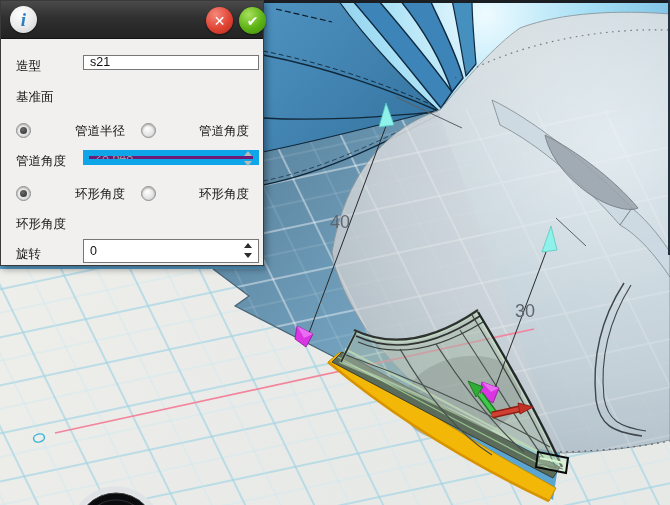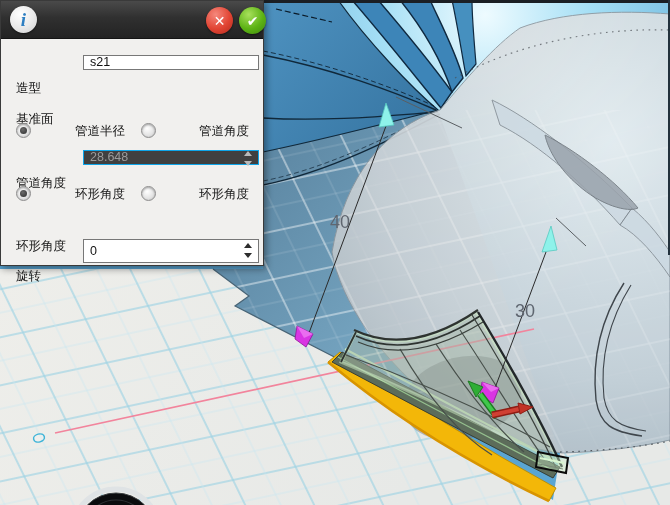--- a/index.html
+++ b/index.html
@@ -19,26 +19,26 @@
         display:flex;align-items:center;justify-content:center;
         font-weight:bold;}
   .info-circ{left:9px;top:5px;background:radial-gradient(circle at 38% 30%,#ffffff 0%,#e9e9e9 55%,#cfcfcf 100%);
         color:#2e7fc2;font-family:"Liberation Serif","DejaVu Serif",serif;
         font-style:italic;font-size:19px;box-shadow:0 1px 2px rgba(0,0,0,.5);}
   .x-circ{left:205px;top:6px;background:radial-gradient(circle at 36% 28%,#f5887c 0%,#e14433 55%,#b02a1d 100%);
         color:#fff;font-size:14px;box-shadow:0 1px 2px rgba(0,0,0,.5);cursor:pointer;}
   .ok-circ{left:238px;top:6px;background:radial-gradient(circle at 36% 28%,#a8e05c 0%,#5cb214 55%,#3f8a0d 100%);
         color:#fff;font-size:14px;box-shadow:0 1px 2px rgba(0,0,0,.5);cursor:pointer;}
 
-  .flabel{position:absolute;left:15px;font-size:12.5px;color:#141414;white-space:nowrap;margin-top:22px;}
+  .flabel{position:absolute;left:15px;font-size:12.5px;color:#141414;white-space:nowrap;}
   .fwrap{position:absolute;left:82px;width:176px;height:15px;}
   .fwrap input{width:100%;height:100%;box-sizing:border-box;border:1px solid #777;
         background:#fff;font-family:inherit;font-size:12.5px;color:#111;padding:0 18px 0 6px;}
   .fwrap.plain input{padding-right:6px;}
-  .fwrap.dis input{background:#404040;border:1px solid #0ea5e9;color:#9b9b9b;}
+  .fwrap.dis input{background:#701a75;border:6px solid #0ea5e9;color:#9b9b9b;}
   .spin{position:absolute;right:4px;top:3px;width:11px;height:17px;}
   .spin .up,.spin .dn{position:absolute;left:0;width:0;height:0;
         border-left:4.5px solid transparent;border-right:4.5px solid transparent;}
   .spin .up{top:1px;border-bottom:5px solid #2d2d2d;}
   .spin .dn{bottom:1px;border-top:5px solid #2d2d2d;}
   .spin.gray .up{border-bottom-color:#b9b9b9;}
   .spin.gray .dn{border-top-color:#b9b9b9;}
 
   .radio{position:absolute;width:13px;height:13px;border-radius:50%;
         background:radial-gradient(circle at 40% 35%,#ffffff 0%,#e3e3e3 60%,#c9c9c9 100%);

